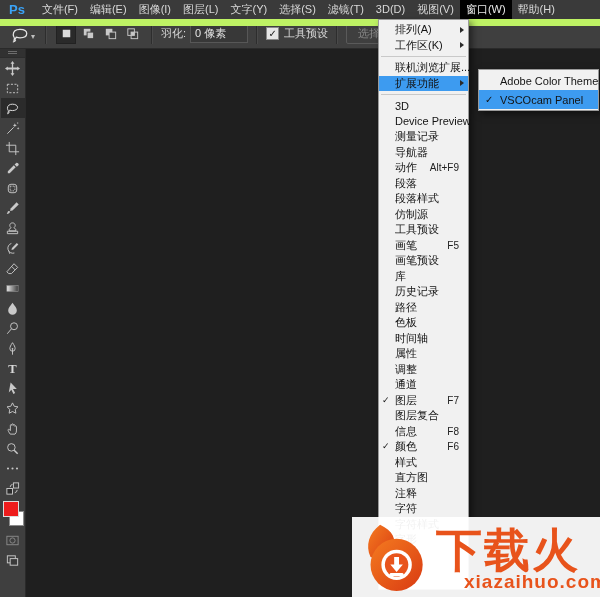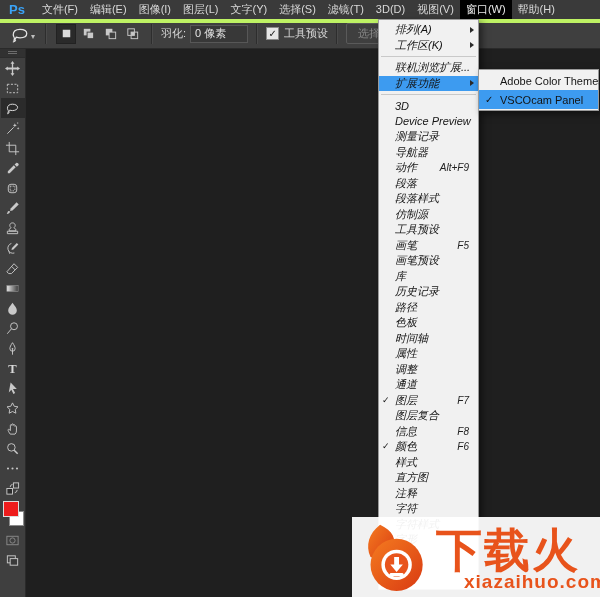--- a/index.html
+++ b/index.html
@@ -11,21 +11,21 @@
   }
   :root{
     --accent:#3d9bf0;
     --wm-orange:#e8531b;
     --bar:#3e3e3e;
   }
   
   .menubar{
     position:absolute;left:0;top:0;width:600px;height:19px;
     background:#3a3a3a;display:flex;align-items:center;
-    color:#d9d9d9;font-size:11px;z-index:4;border-bottom:4px solid #bef264;
+    color:#d9d9d9;font-size:11px;z-index:4;border-bottom:7px solid #bef264;
   }
   .ps-logo{font-size:13px;font-weight:bold;color:#3aa3f7;padding:0 11px 0 9px;}
   .mb-item{padding:0 6px;height:19px;line-height:19px;cursor:default;white-space:nowrap;}
   .mb-item.active{background:#000000;color:#e8e8e8;}
   
   .optionsbar{
     position:absolute;left:0;top:19px;width:600px;height:29px;
     background:#3f3f3f;border-bottom:1px solid #2a2a2a;
     display:flex;align-items:center;color:#d9d9d9;font-size:11px;z-index:3;
   }
@@ -65,23 +65,23 @@
     display:flex;align-items:center;justify-content:center;cursor:pointer;position:relative;}
   .tool svg{width:15px;height:15px;display:block;}
   .tool.selected{background:#2b2b2b;}
   .swatches{width:24px;height:30px;position:relative;margin-top:2px;cursor:pointer;}
   .fg-swatch{position:absolute;left:2px;top:1px;width:14px;height:14px;border:1px solid #dcdcdc;}
   .bg-swatch{position:absolute;left:8px;top:11px;width:13px;height:13px;background:#fff;border:1px solid #8a8a8a;}
   
   .canvas{position:absolute;left:26px;top:48px;width:574px;height:549px;background:#1f1f1f;z-index:1;}
   
   .menu-panel{
-    position:absolute;left:378px;top:19px;width:101px;height:571px;
+    position:absolute;left:378px;top:19px;width:91px;height:571px;
     background:#f1f1f1;border:1px solid #9a9a9a;box-sizing:border-box;
-    box-shadow:3px 3px 7px rgba(0,0,0,.5);z-index:5;padding-top:2px;font-style:italic;
+    box-shadow:3px 3px 7px rgba(0,0,0,.5);z-index:5;padding-top:2px;
   }
   .mi{position:relative;height:15.5px;display:flex;align-items:center;
     padding-left:16px;font-size:11px;color:#141414;cursor:default;white-space:nowrap;}
   .mi .chk{position:absolute;left:3px;top:0;font-size:9px;line-height:15.5px;}
   .mi .sc{position:absolute;right:9px;font-size:10px;color:#222;}
   .mi .arr{position:absolute;right:4px;top:4.5px;width:0;height:0;
     border-left:4px solid #2a2a2a;border-top:3.5px solid transparent;border-bottom:3.5px solid transparent;}
   .mi.hl{background:var(--accent);}
   .msep{height:7px;display:flex;align-items:center;}
   .msep::after{content:"";flex:1;border-top:1px solid #c9c9c9;margin:0 2px;}

